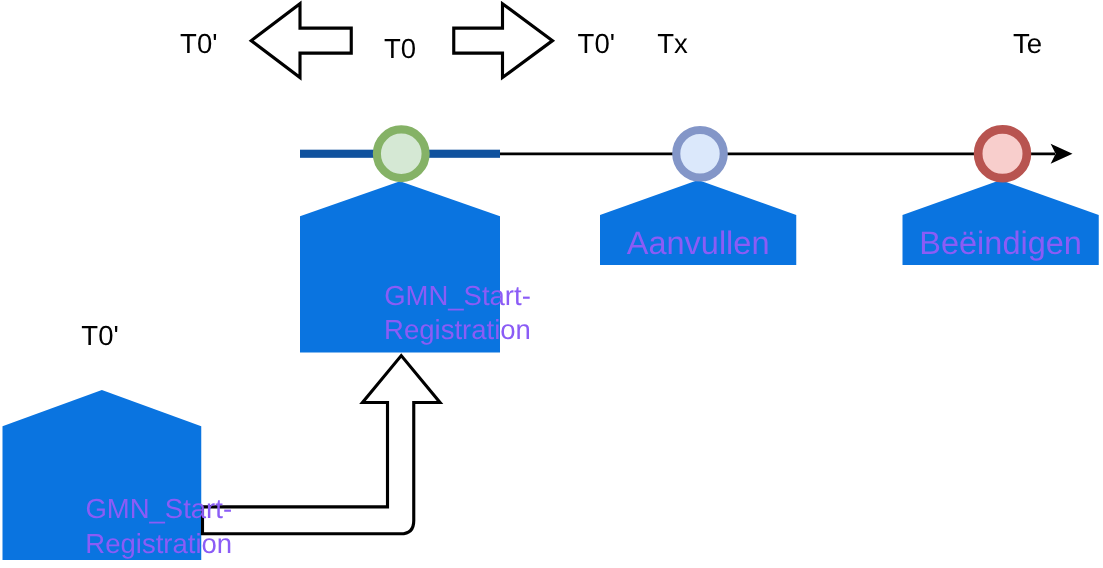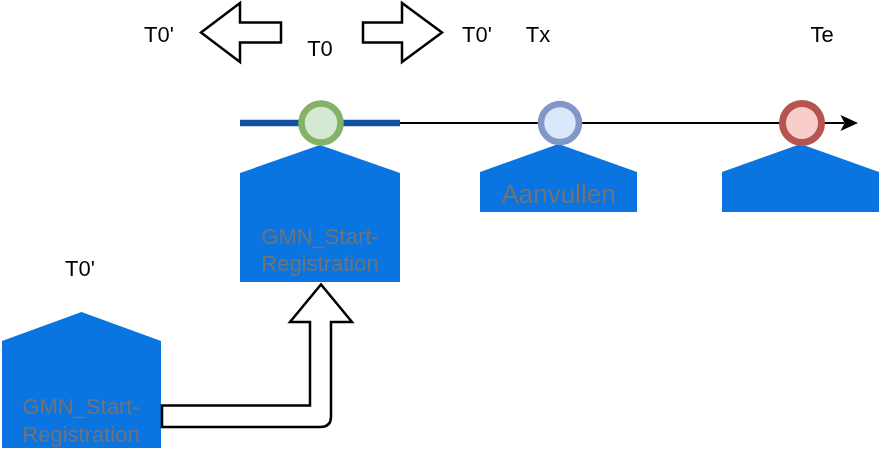--- a/index.html
+++ b/index.html
@@ -14,25 +14,25 @@
   .tlabel{
     position:absolute;
     transform:translateX(-50%);
     font-size:22px;
     color:#000;
     white-space:nowrap;
     line-height:26px;
   }
   .plabel{
     position:absolute;
-    color:#737373;
+    color:#8b5cf6;
     text-align:center;
     white-space:nowrap;
   }
-  .plabel.small{font-size:22px;line-height:27px;}
+  .plabel.small{font-size:22px;line-height:27px;padding-left:46px;}
   .plabel.big{font-size:26px;line-height:30px;}
 </style>
 </head>
 <body>
 
 <div id="canvas">
 
   <svg id="shapes" width="882" height="454" viewBox="0 0 882 454">
 
     <polygon points="240,282 240,173 320,145 400,173 400,282" fill="#0a74e0"></polygon>
@@ -49,32 +49,33 @@
     <circle cx="802" cy="123" r="19.5" stroke-width="7" fill="#f8cecc" stroke="#b85450"></circle>
 
     <polygon points="201,32.5 240,3 240,22.5 281,22.5 281,42.5 240,42.5 240,62" fill="#ffffff" stroke-width="2.5" stroke-linejoin="miter" stroke="#000000"></polygon>
     <polygon points="363,22.5 402,22.5 402,3 442,32.5 402,62 402,42.5 363,42.5" fill="#ffffff" stroke-width="2.5" stroke-linejoin="miter" stroke="#000000"></polygon>
 
     <path d="M162,405.5 L310,405.5 L310,322 L290,322 L321,284.5 L352,322 L331,322
              L331,416.5 Q331,427 320.5,427 L162,427 Z" fill="#ffffff" stroke-width="2.5" stroke-linejoin="miter" stroke="#000000"></path>
   </svg>
 
   <div class="tlabel" style="left:159px;top:22px">T0'</div>
-  <div class="tlabel" style="left:320px;top:36px">T0</div>
+  <div class="tlabel" style="left:320px;top:26px">T0</div>
   <div class="tlabel" style="left:477px;top:22px">T0'</div>
   <div class="tlabel" style="left:538px;top:22px">Tx</div>
   <div class="tlabel" style="left:822px;top:22px">Te</div>
   <div class="tlabel" style="left:80px;top:256px">T0'</div>
 
   <div class="plabel small" style="left:240px;top:223px;width:160px">
     <div>GMN_Start-</div>
     <div>Registration</div>
   </div>
 
   <div class="plabel big" style="left:480px;top:179px;width:157px">Aanvullen</div>
 
+  <div class="plabel big" style="left:722px;top:179px;width:157px">Beëindigen</div>
 
   <div class="plabel small" style="left:1px;top:393px;width:160px;line-height:28px">
     <div>GMN_Start-</div>
     <div>Registration</div>
   </div>
 
 </div>
 
 </body></html>

